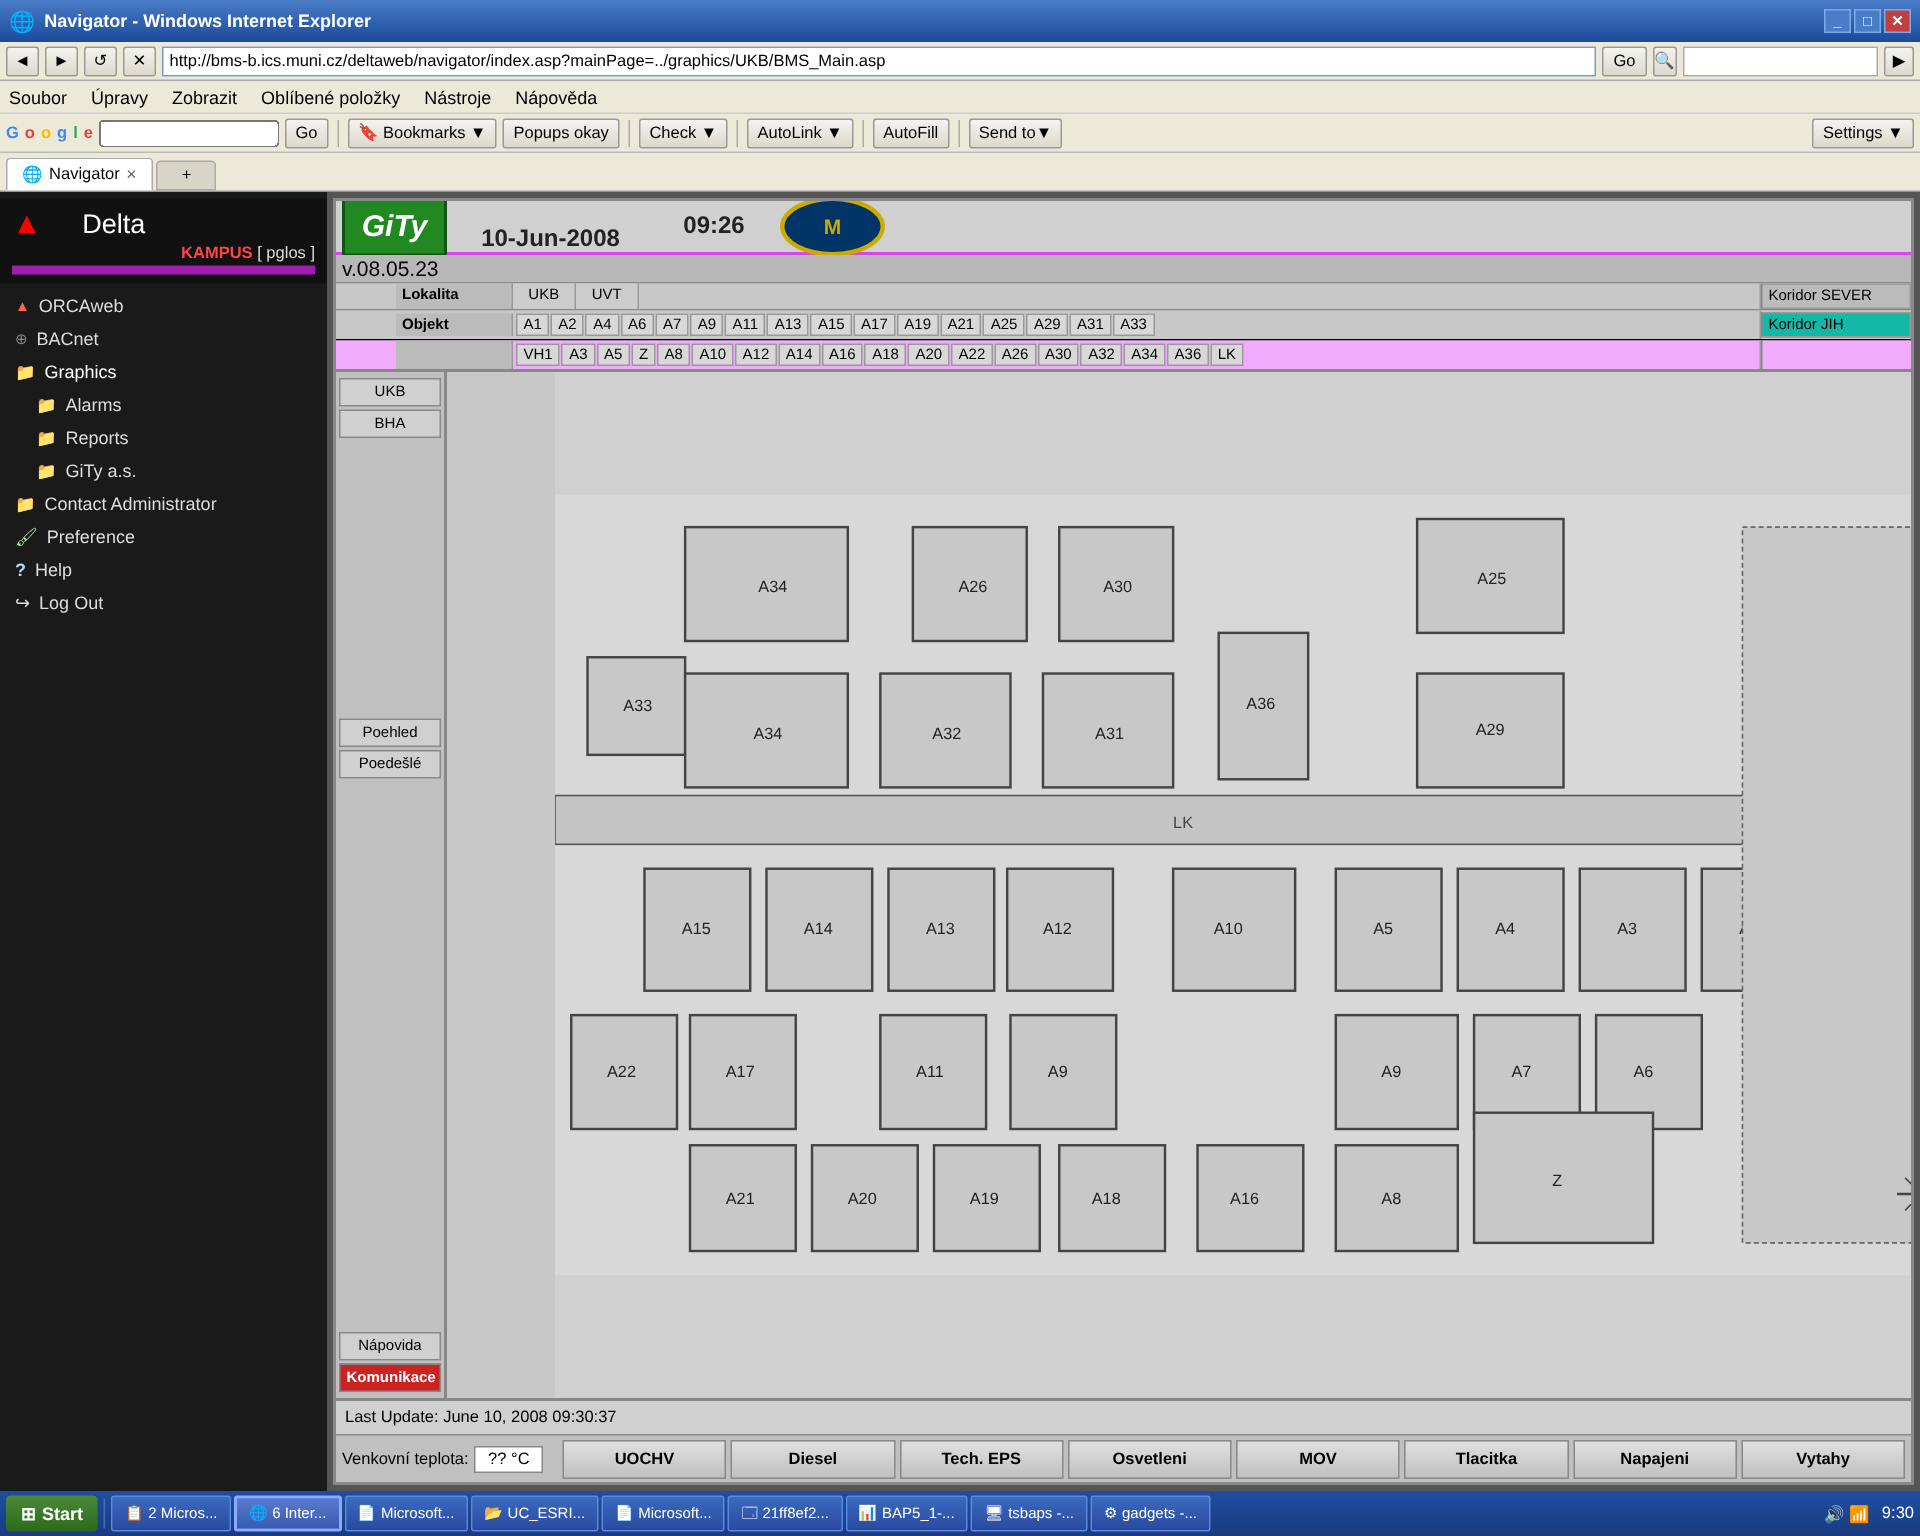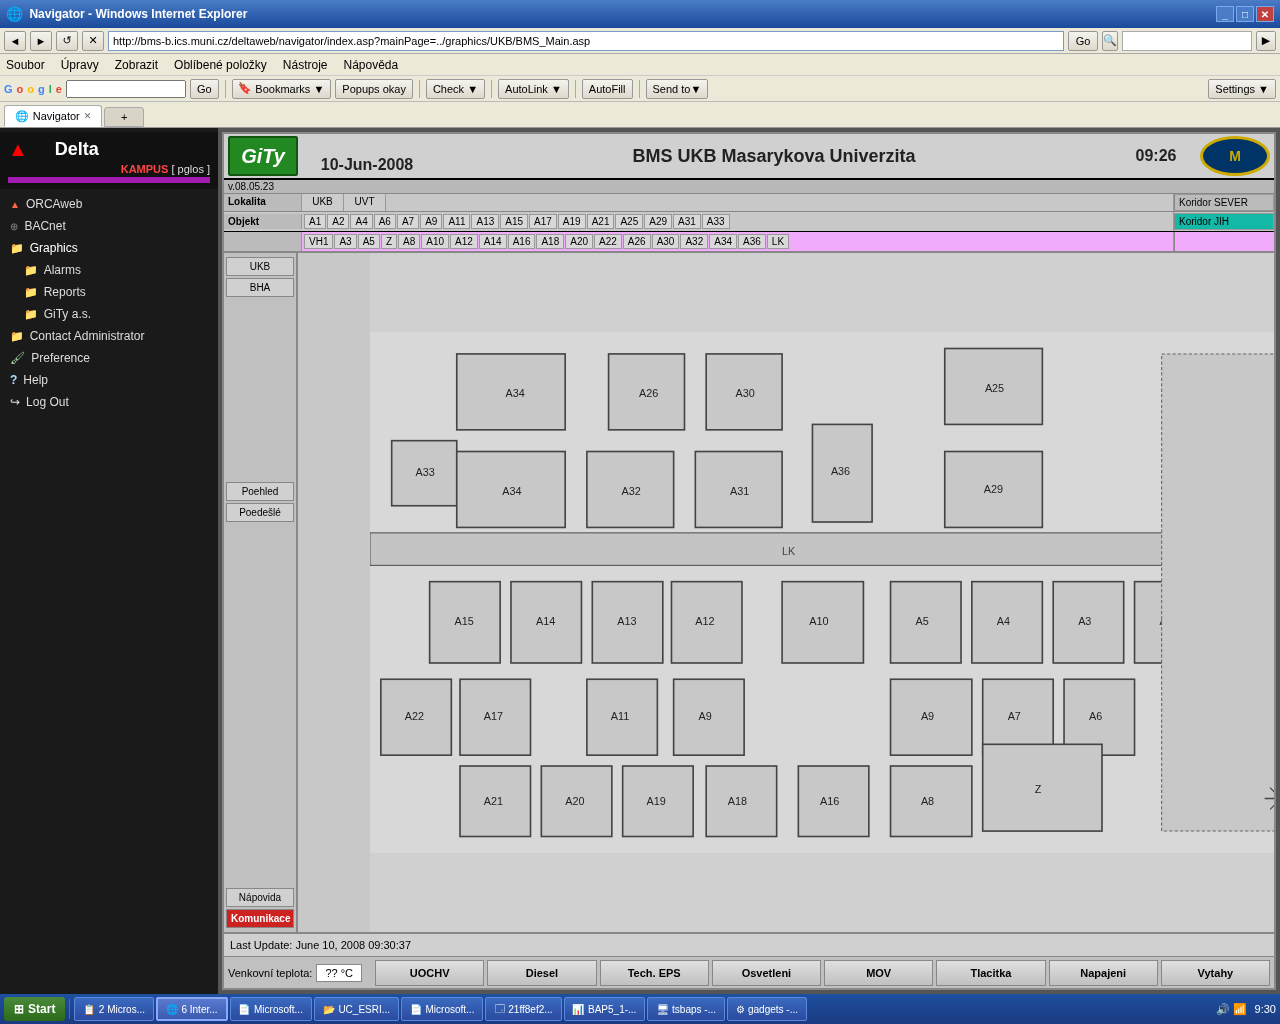--- a/index.html
+++ b/index.html
@@ -134,24 +134,24 @@
       margin: 4px;
       border: 2px solid #888;
       display: flex;
       flex-direction: column;
       overflow: hidden;
     }
 
     
     #bms-header {
       background: #d0d0d0;
-      border-bottom: 2px solid #000000;
-      display: flex;
-      align-items: center;
-      height: 46px;
+      border-bottom: 2px solid #d946ef;
+      display: flex;
+      align-items: center;
+      height: 36px;
       padding: 2px 4px;
       gap: 4px;
     }
     .gity-logo {
       width: 70px; height: 40px; background: #228822; border: 2px solid #115511;
       display: flex; align-items: center; justify-content: center;
       color: white; font-size: 20px; font-weight: bold; font-style: italic;
       border-radius: 2px; flex-shrink: 0;
     }
     .bms-date {
@@ -167,35 +167,35 @@
       width: 70px; height: 40px; background: #003366; border-radius: 50%;
       display: flex; align-items: center; justify-content: center;
       color: #ccaa00; font-size: 9px; font-weight: bold; text-align: center; flex-shrink: 0;
       border: 3px solid #ccaa00;
     }
 
     
     #bms-version {
       background: #b8b8b8;
       padding: 1px 4px;
-      font-size: 10px;
+      font-size: 14px;
       border-bottom: 1px solid #888;
       display: flex;
       align-items: center;
     }
     .nav-item-btn {
       background: #d8d8d8; border: 1px solid #999; padding: 1px 4px;
       cursor: pointer; font-size: 10px;
     }
     .nav-right-label {
       background: #bbb; border: 1px solid #999; padding: 1px 6px;
       font-size: 10px; display: flex; align-items: center;
     }
     .ntc { border-right: 1px solid #999; padding: 2px 4px; font-size: 10px; white-space: nowrap; }
-    .ntc-label { background: #bbb; font-weight: bold; min-width: 80px; }
+    .ntc-label { background: #bbb; font-weight: bold; min-width: 80px; margin-left: 40px; }
     .ntc-btn { background: #cccccc; cursor: pointer; min-width: 30px; text-align: center; }
 
     
     #fp-left-nav {
       position: absolute;
       left: 0; top: 0; bottom: 0;
       width: 72px;
       background: #c0c0c0;
       border-right: 2px solid #888;
       display: flex;
@@ -397,21 +397,21 @@
   <div style="width:40px; height:20px; background:#d8d5c8; border:1px solid #aaa; border-radius:3px 3px 0 0; display:flex; align-items:center; justify-content:center; cursor:pointer; margin-left:2px;">+</div>
 </div>
 
 <div style="display:flex; height: calc(1024px - 28px - 26px - 22px - 26px - 26px - 30px); overflow:hidden;">
 
   <div id="sidebar">
     <div class="sidebar-header">
       <div style="display:flex; justify-content:space-between; align-items:center;">
         <div style="display:flex; align-items:center; gap:4px;">
           <span style="color:red; font-size:20px; font-weight:bold;">▲</span>
-          <span style="color:white; font-size:18px; font-weight:bold; font-family:Arial;padding-left:23px;">Delta</span>
+          <span style="color:white; font-size:18px; font-weight:normal; font-family:Arial;padding-left:23px;">Delta</span>
         </div>
       </div>
       <div class="kampus-bar" style="background:transparent; text-align:right; padding:2px 0; font-size:11px;">
         <span style="color:#ff4444; font-weight:bold;">KAMPUS</span>
         <span style="color:#ddd;">  [ pglos ]</span>
       </div>
     </div>
     <div id="sidebar-scroll">
       <div class="sidebar-item">
         <span class="icon">▲</span>
@@ -455,21 +455,20 @@
       </div>
     </div>
   </div>
 
   <div id="content">
     <div id="bms-panel">
 
       <div id="bms-header">
         <div class="gity-logo">GiTy</div>
         <div class="bms-date">10-Jun-2008</div>
-        <div class="bms-title">BMS UKB Masarykova Univerzita</div>
         <div class="bms-time">09:26</div>
         <div class="univ-logo">
           <span style="font-size:14px; color:#ccaa00; font-weight:bold;">M</span>
         </div>
       </div>
 
       <div id="bms-version">
         <span>v.08.05.23</span>
       </div>
 

